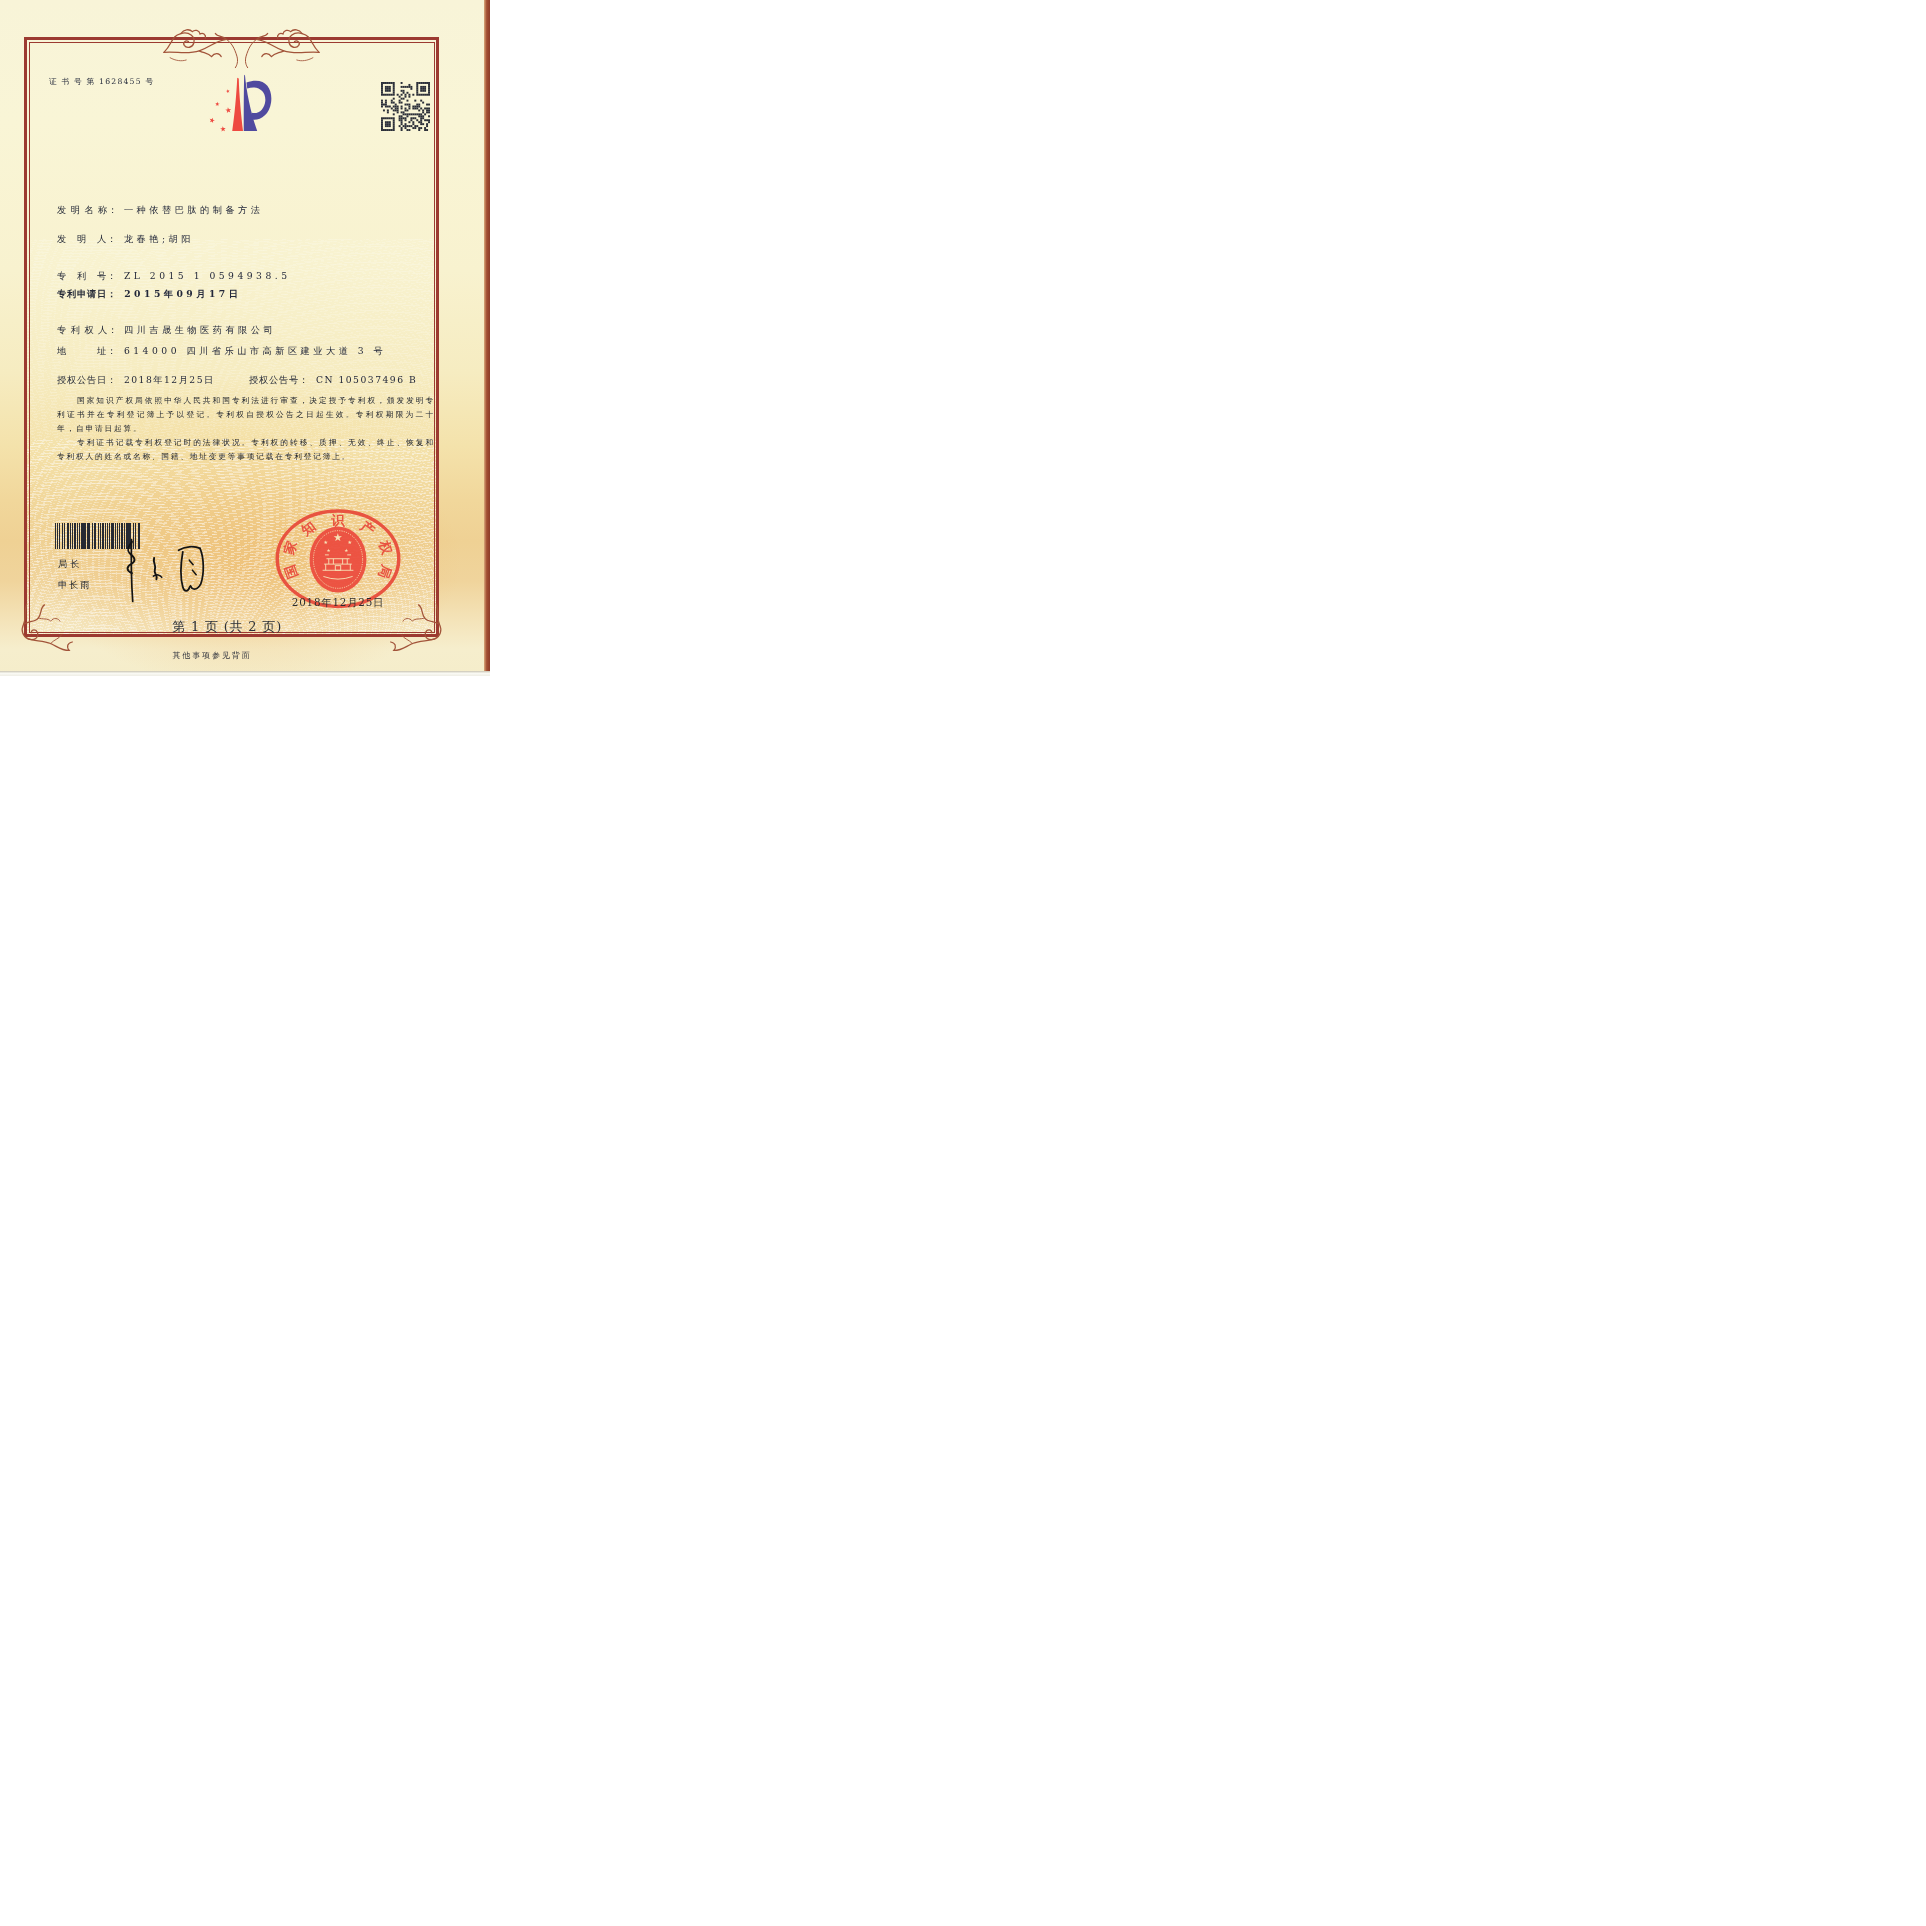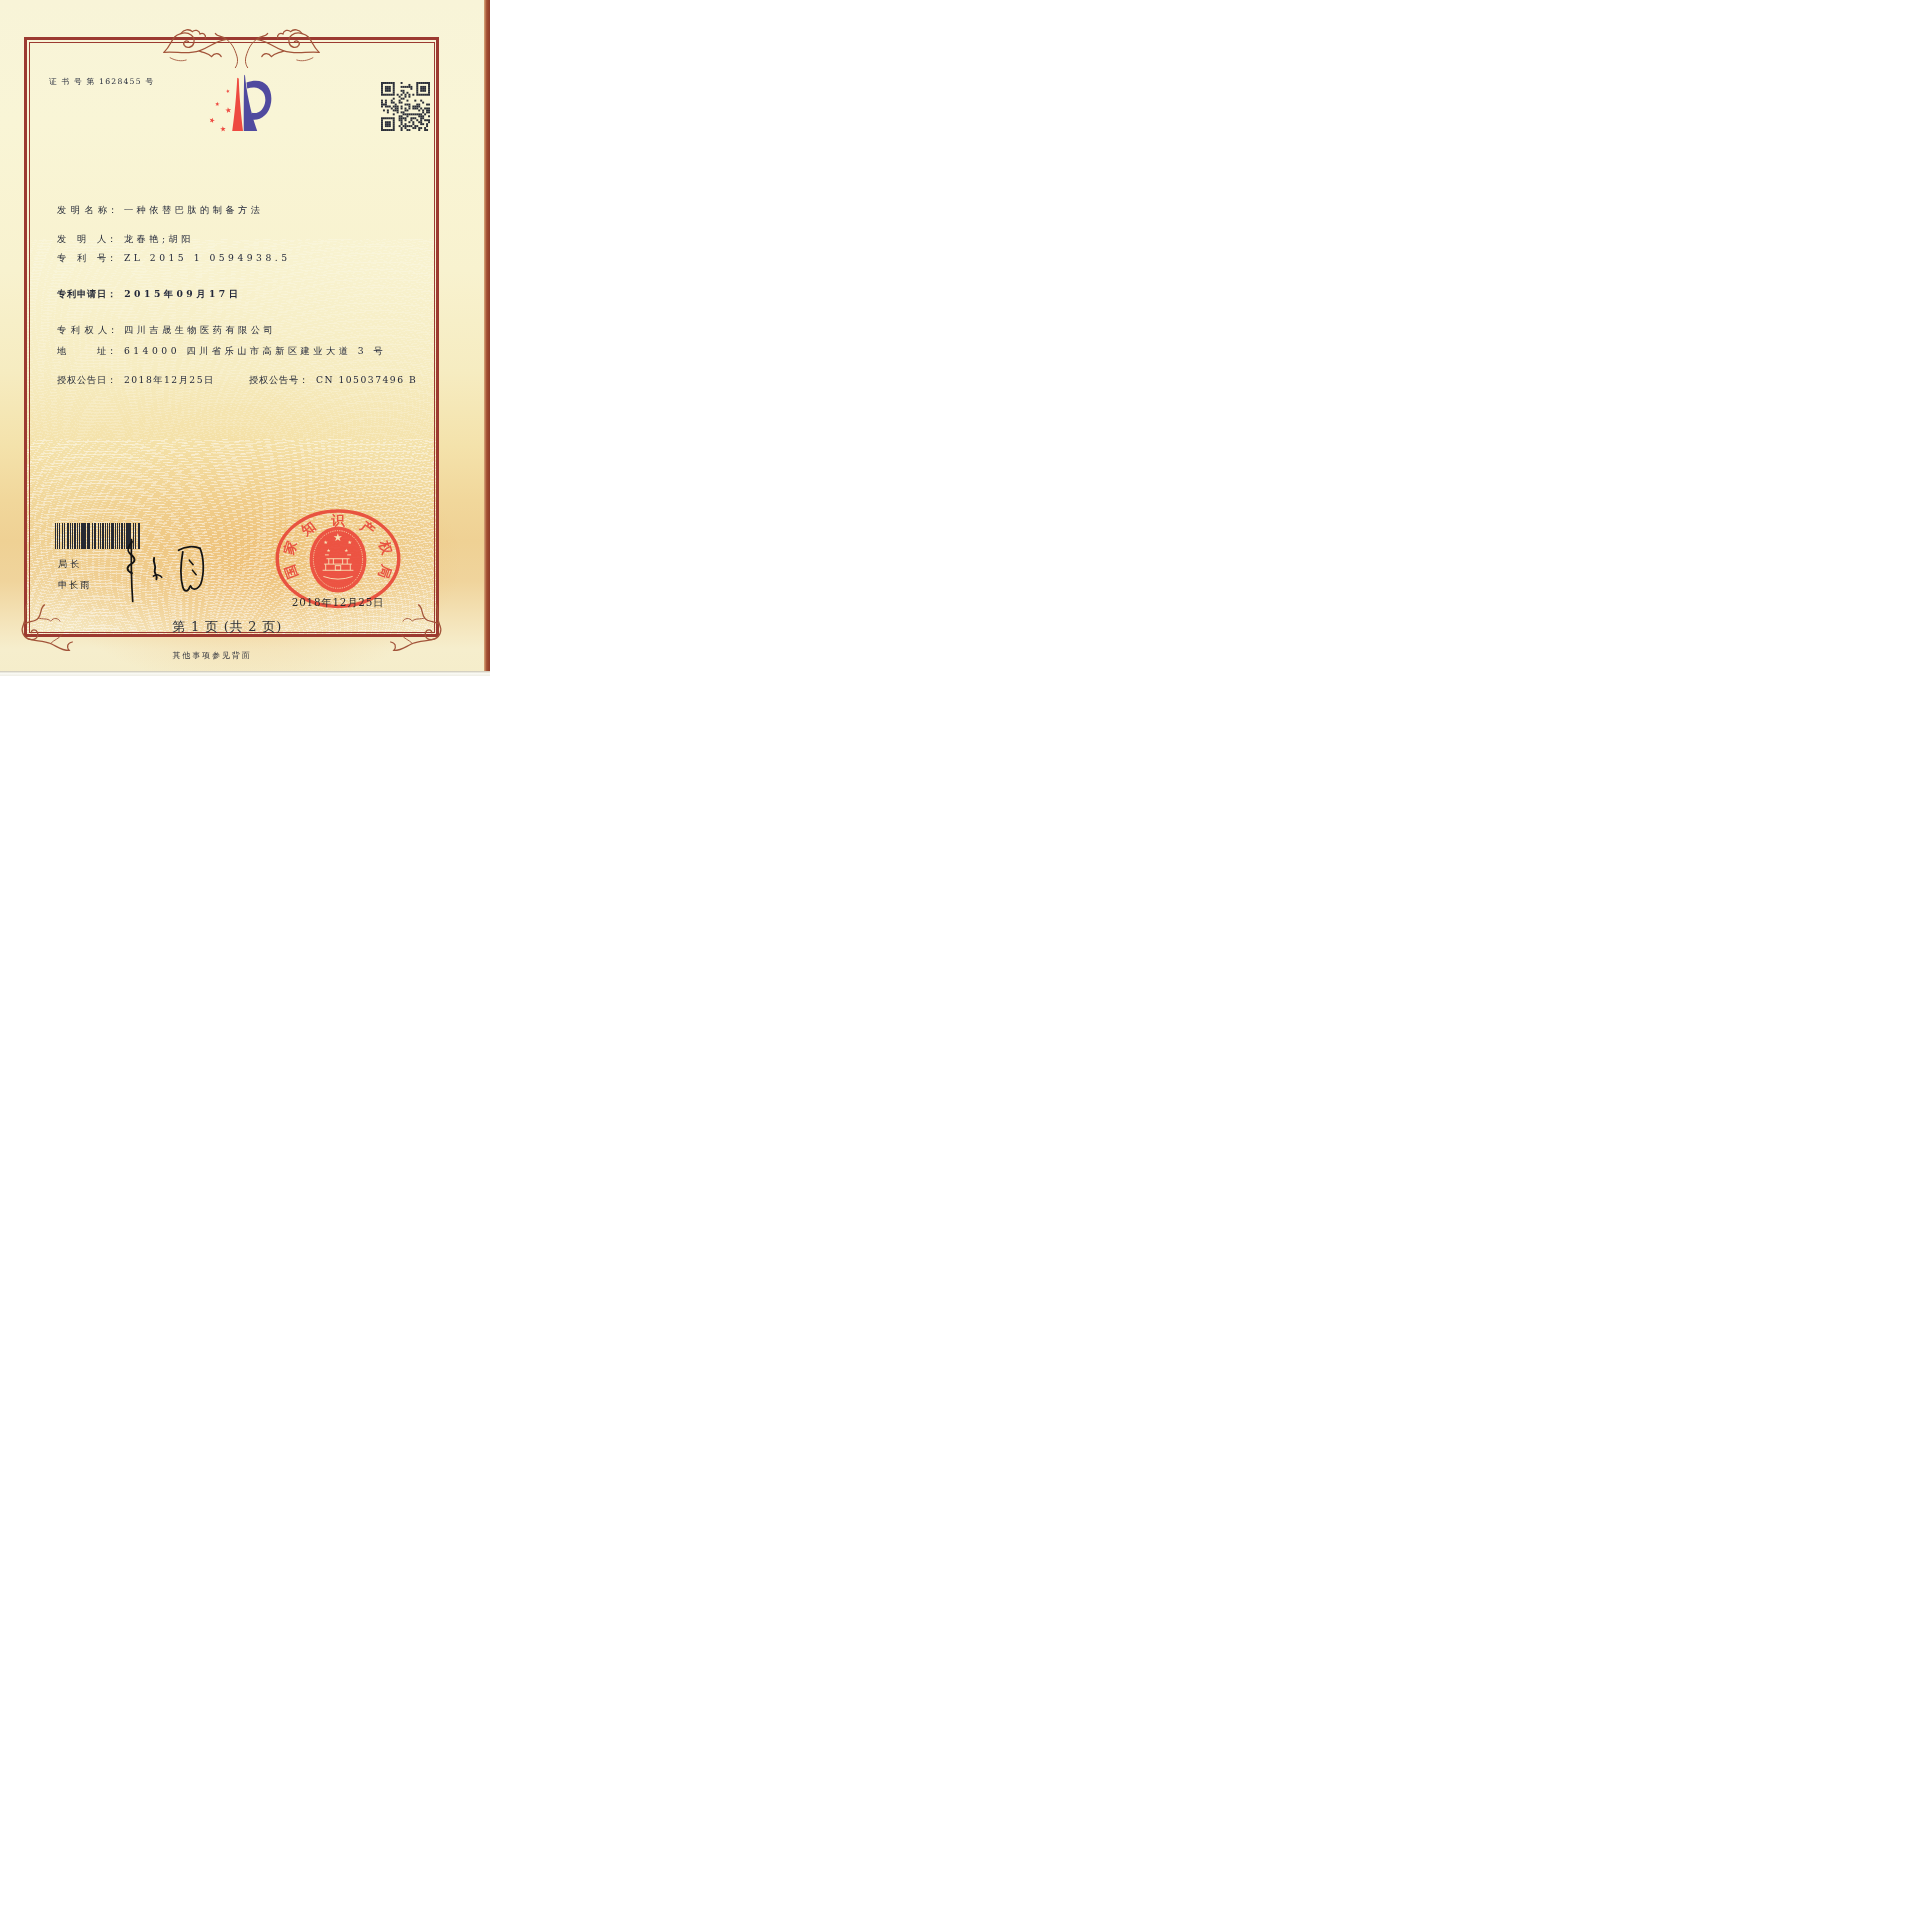--- a/index.html
+++ b/index.html
@@ -385,21 +385,21 @@
 
   <div>
     <div class="txt frow" style="top:204px;">
       <span class="flabel">发 明 名 称：</span>
       <span class="fvalue">一种依替巴肽的制备方法</span>
     </div>
     <div class="txt frow" style="top:233px;">
       <span class="flabel">发　明　人：</span>
       <span class="fvalue">龙春艳;胡阳</span>
     </div>
-    <div class="txt frow" style="top:252px;">
+    <div class="txt frow" style="top:270px;">
       <span class="flabel">专　利　号：</span>
       <span class="fvalue">ZL 2015 1 0594938.5</span>
     </div>
     <div class="txt frow" style="top:288px;font-weight:bold;">
       <span class="flabel">专利申请日：</span>
       <span class="fvalue">2015年09月17日</span>
     </div>
     <div class="txt frow" style="top:324px;">
       <span class="flabel">专 利 权 人：</span>
       <span class="fvalue">四川吉晟生物医药有限公司</span>
@@ -411,20 +411,24 @@
     <div class="txt frow" style="top:374px;">
       <span class="flabel">授权公告日：</span>
       <span class="fvalue" style="letter-spacing:1.5px;">2018年12月25日</span>
       <span class="grant2">
         <span class="flabel">授权公告号：</span>
         <span class="fvalue" style="letter-spacing:1.5px;">CN 105037496 B</span>
       </span>
     </div>
   </div>
 
+  <div class="bodytext">
+    <p>国家知识产权局依照中华人民共和国专利法进行审查，决定授予专利权，颁发发明专利证书并在专利登记簿上予以登记。专利权自授权公告之日起生效。专利权期限为二十年，自申请日起算。</p>
+    <p>专利证书记载专利权登记时的法律状况。专利权的转移、质押、无效、终止、恢复和专利权人的姓名或名称、国籍、地址变更等事项记载在专利登记簿上。</p>
+  </div>
 
   <div class="barcode" id="barcode">
       <div style="width:1.2px;margin-right:0.8px;"></div>
       <div style="width:0.8px;margin-right:1.5px;"></div>
       <div style="width:0.8px;margin-right:1.5px;"></div>
       <div style="width:1.9px;margin-right:0.8px;"></div>
       <div style="width:1.2px;margin-right:1.5px;"></div>
       <div style="width:1.9px;margin-right:0.8px;"></div>
       <div style="width:1.2px;margin-right:1.5px;"></div>
       <div style="width:0.8px;margin-right:0.8px;"></div>

